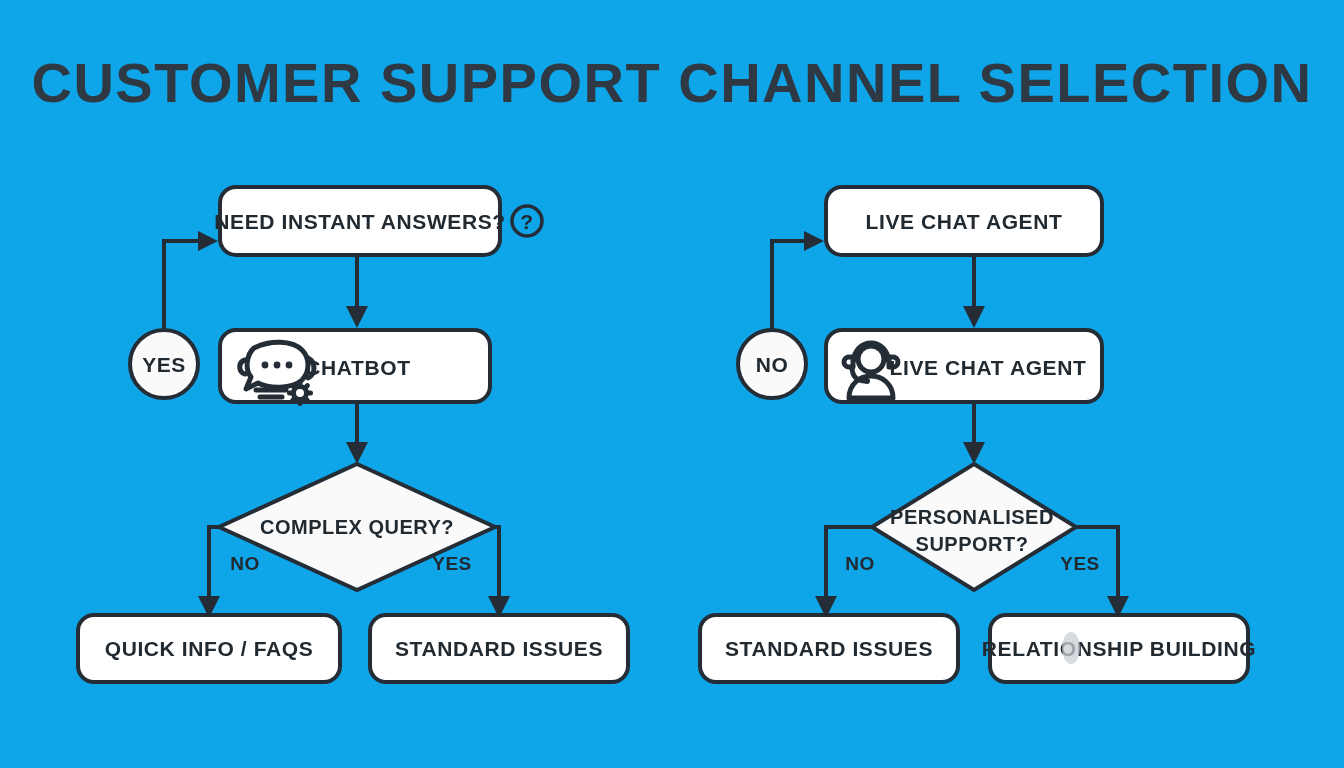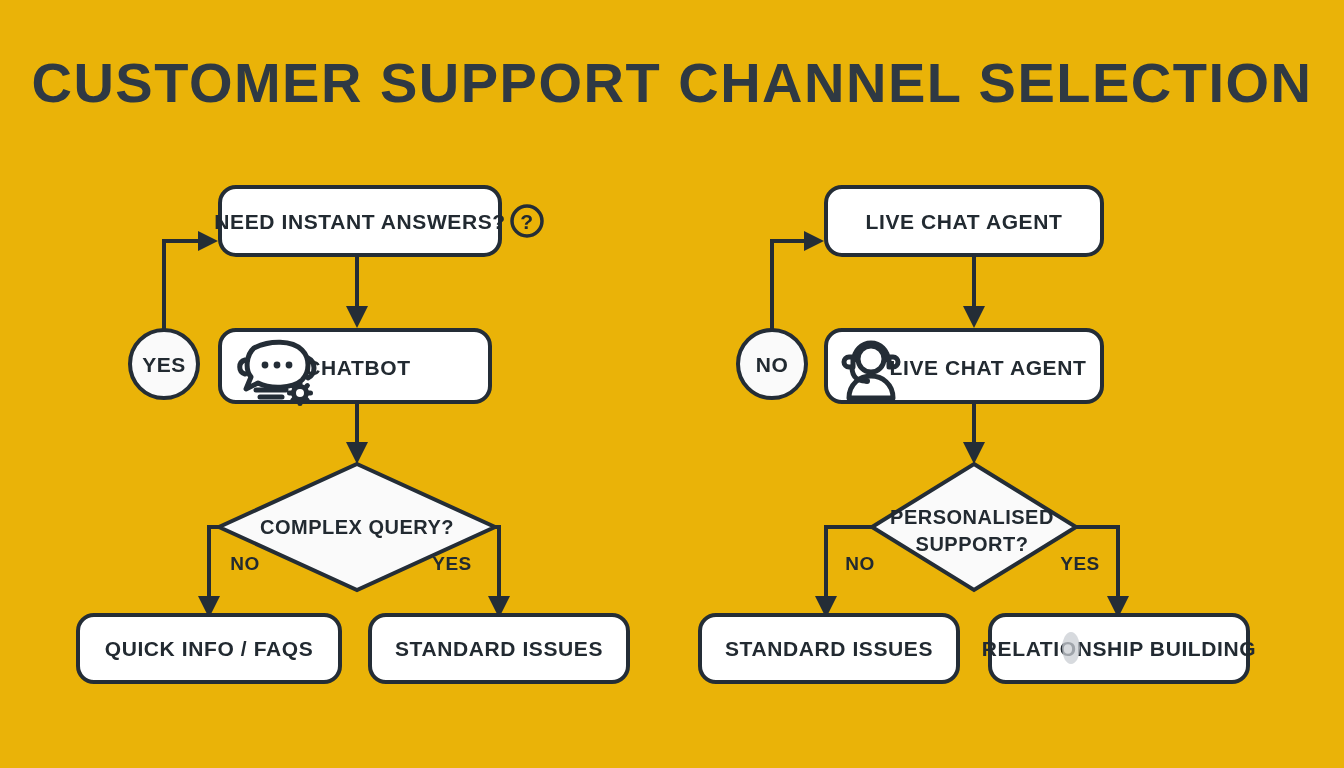--- a/index.html
+++ b/index.html
@@ -4,21 +4,21 @@
 <style>
   html, body {
     margin: 0;
     padding: 0;
     background: #ffffff;
   }
   #page {
     position: relative;
     width: 1344px;
     height: 768px;
-    background: #eab308;
+    background: #0ea5e9;
     overflow: hidden;
     font-family: "Liberation Sans", sans-serif;
   }
   #flow {
     position: absolute;
     inset: 0;
     width: 1344px;
     height: 768px;
     display: block;
   }

